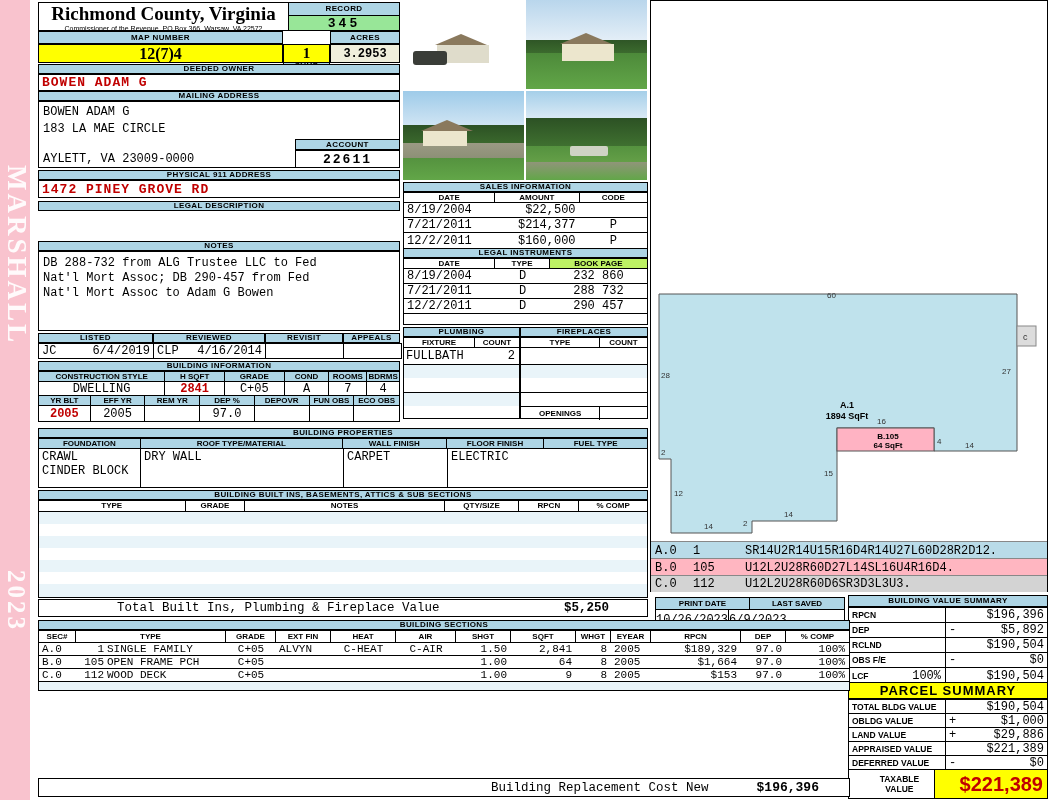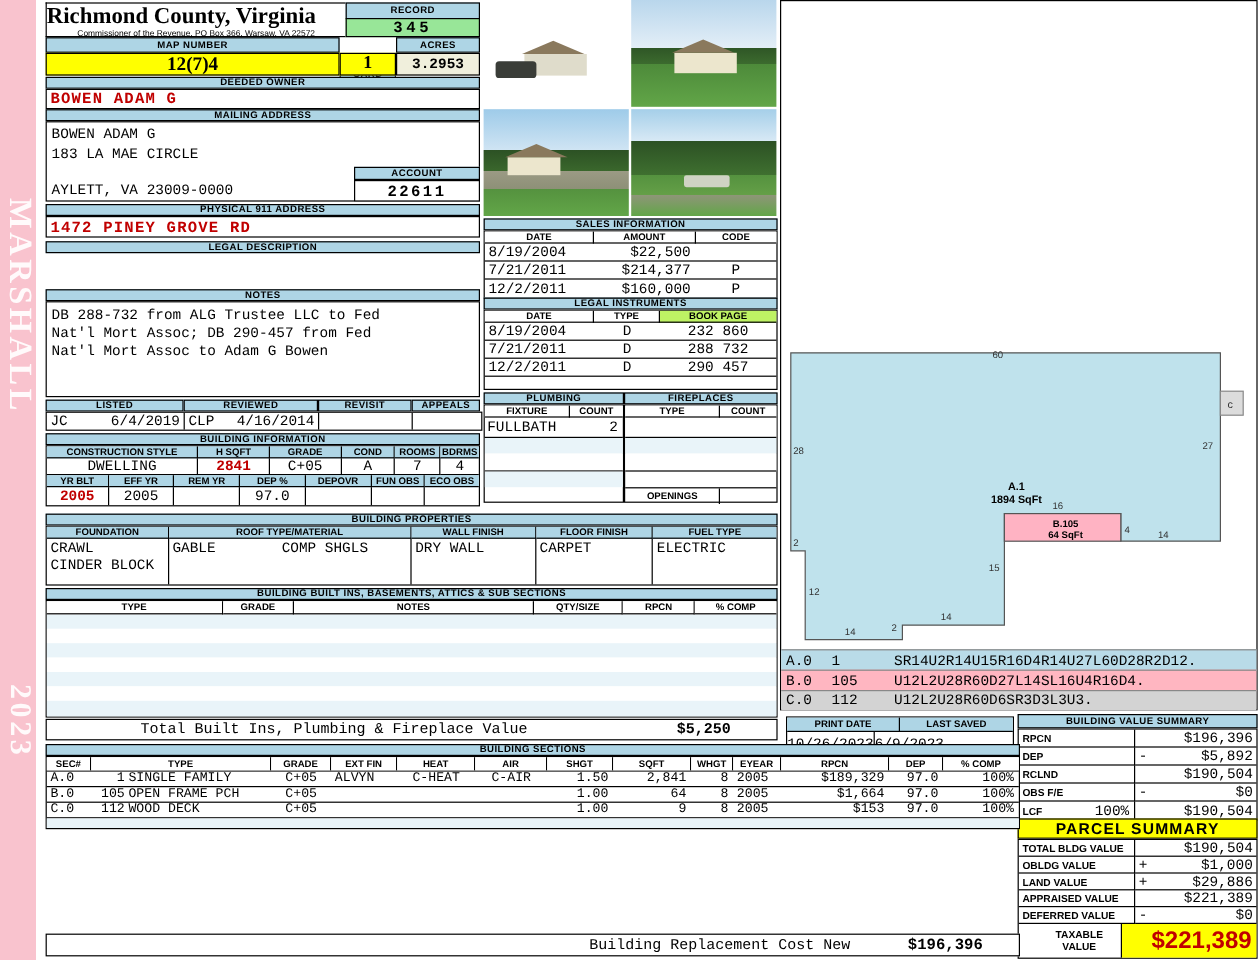--- a/index.html
+++ b/index.html
@@ -65,21 +65,21 @@
 <body>
 
 <div class="page">
 
   <div class="pinkbar">
     <div class="abs vert" style="left:1px;top:165px;font-size:27px;">MARSHALL</div>
     <div class="abs vert" style="left:2px;top:570px;font-size:25px;">2023</div>
   </div>
 
   <div class="abs tb" style="left:38px;top:2px;width:250px;height:29px;border-right:none;">
-    <div style="font:bold 19px 'Liberation Serif',serif;">Richmond County, Virginia</div>
+    <div style="font:bold 19px 'Liberation Serif',serif;text-align:center;">Richmond County, Virginia</div>
     <div style="font:7px 'Liberation Sans',sans-serif;text-align:center;">Commissioner of the Revenue, PO Box 366, Warsaw, VA 22572</div>
   </div>
 
   <div class="abs hdr" style="left:288px;top:2px;width:112px;height:14px;">RECORD</div>
   <div class="abs tb v13b ctr" style="left:288px;top:15px;width:112px;height:16px;background:#98e698;display:flex;align-items:center;justify-content:center;letter-spacing:3px;">345</div>
 
   <div class="abs r mapc" style="left:38px;top:31px;">
     <div class="hdr" style="height:13px;">MAP NUMBER</div>
     <div class="hdr" style="height:13px;margin-top:24px;">CARD</div>
     <div class="hdr" style="height:13px;">ACRES</div>
@@ -177,24 +177,20 @@
       <div class="c hc">FOUNDATION</div>
       <div class="c hc">ROOF TYPE/MATERIAL</div>
       <div class="c hc">WALL FINISH</div>
       <div class="c hc">FLOOR FINISH</div>
       <div class="c hc">FUEL TYPE</div>
     </div>
     <div class="r bp rNB" style="height:38px;">
       <div class="c" style="flex-direction:column;align-items:flex-start;justify-content:flex-start;padding:1px 0 0 3px;">
         <span class="v12">CRAWL</span>
         <span class="v12">CINDER BLOCK</span>
-      </div>
-      <div class="c v12" style="align-items:flex-start;padding:1px 0 0 3px;">
-        <span>GABLE</span>
-        <span style="margin-left:55px;">COMP SHGLS</span>
       </div>
       <div class="c v12" style="align-items:flex-start;padding:1px 0 0 3px;">DRY WALL</div>
       <div class="c v12" style="align-items:flex-start;padding:1px 0 0 3px;">CARPET</div>
       <div class="c v12" style="align-items:flex-start;padding:1px 0 0 3px;">ELECTRIC</div>
     </div>
   </div>
 
   <div class="abs hdr" style="left:38px;top:490px;width:610px;height:10px;">BUILDING BUILT INS, BASEMENTS, ATTICS &amp; SUB SECTIONS</div>
   <div class="abs tb" style="left:38px;top:500px;width:610px;">
     <div class="r bin" style="height:11px;">

